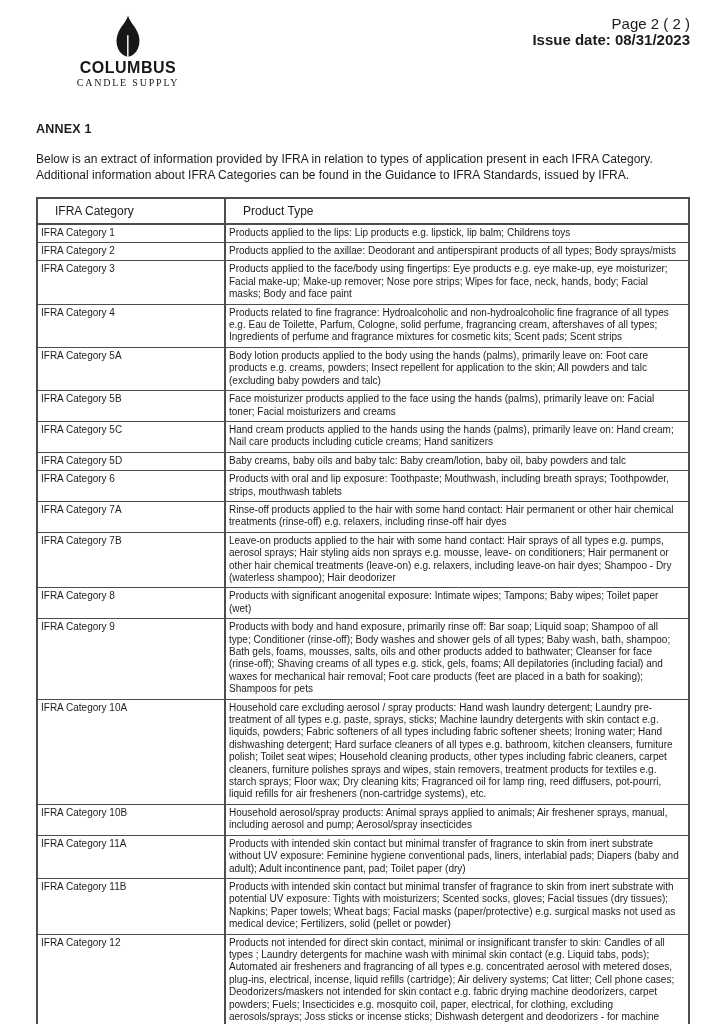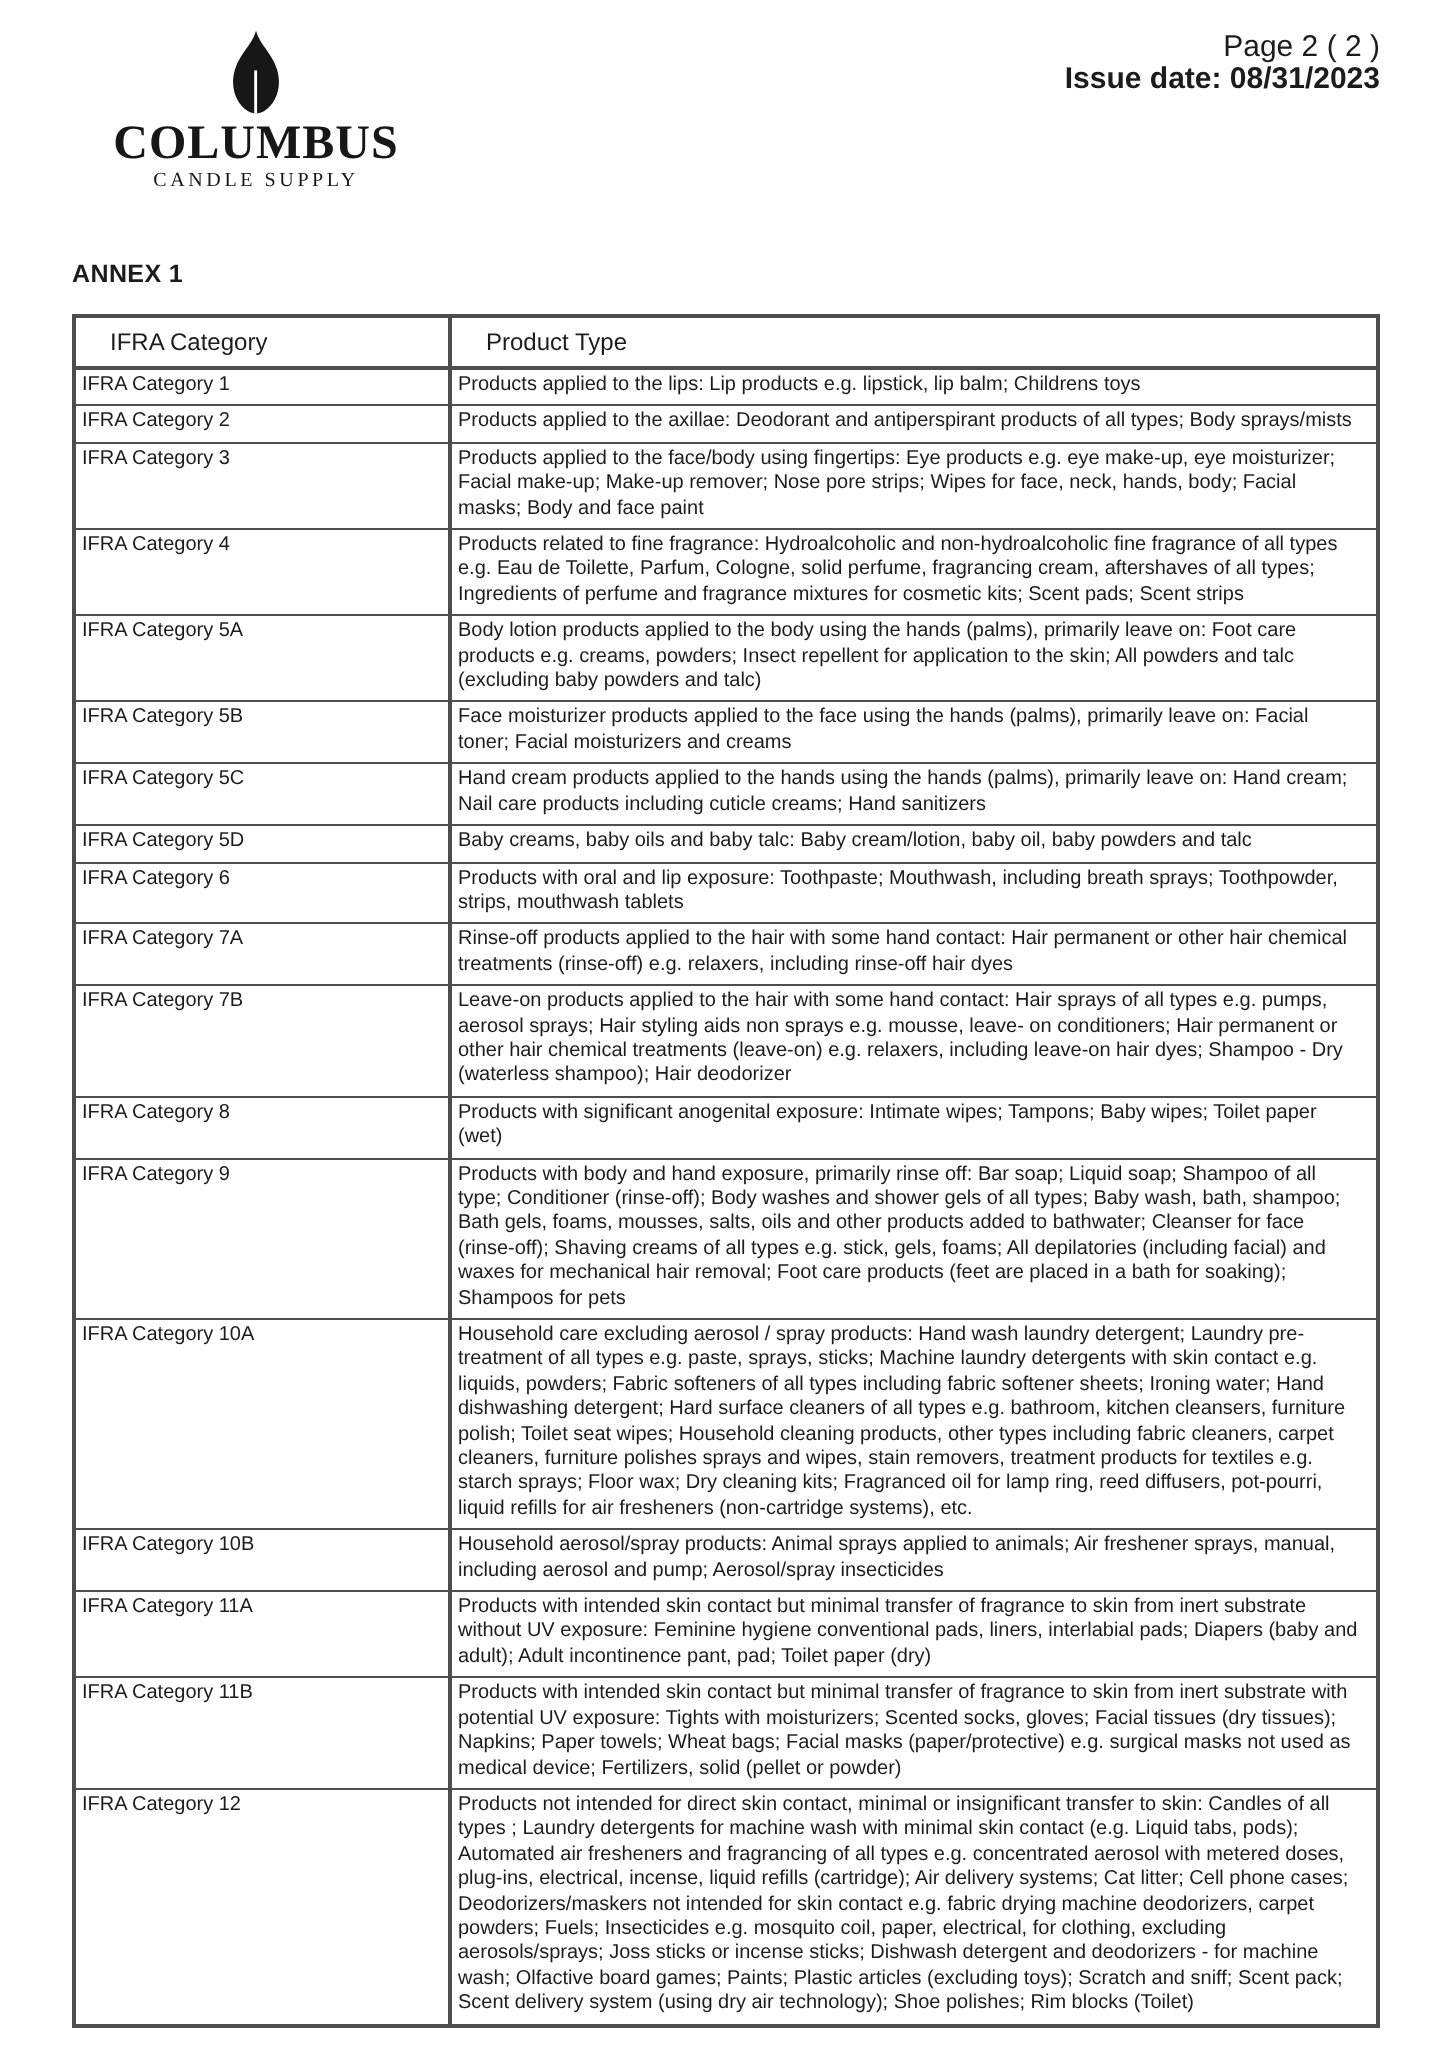--- a/index.html
+++ b/index.html
@@ -21,23 +21,23 @@
     display: flex; justify-content: space-between; align-items: flex-start;
   }
   .logo {
     margin-left: 16px;
     width: 152px;
     text-align: center;
     line-height: 1;
   }
   .flame { display: block; margin: 2px auto 1px auto; }
   .logo-name {
-    font-family: Liberation Serif, serif;
+    font-family: Liberation Sans, sans-serif;
     font-weight: 700;
-    font-size: 24px;
+    font-size: 16px;
     letter-spacing: 0.5px;
     color: #171717;
   }
   .logo-sub {
     font-family: "Liberation Serif", serif;
     font-size: 10px;
     letter-spacing: 1.8px;
     margin-top: 2px;
     color: #171717;
   }
@@ -105,20 +105,21 @@
       <div class="logo-sub">CANDLE SUPPLY</div>
     </div>
     <div class="page-info">
       <div>Page 2  ( 2 )</div>
       <div class="issue">Issue date: 08/31/2023</div>
     </div>
   </div>
 
   <div class="annex">ANNEX 1</div>
 
+  <p class="intro">Below is an extract of information provided by IFRA in relation to types of application present in each IFRA Category. Additional information about IFRA Categories can be found in the Guidance to IFRA Standards, issued by IFRA.</p>
 
   <table class="ifra">
     <colgroup>
         <col class="c1">
         <col>
       </colgroup>
     <thead>
       <tr>
         <th>IFRA Category</th>
         <th>Product Type</th>

